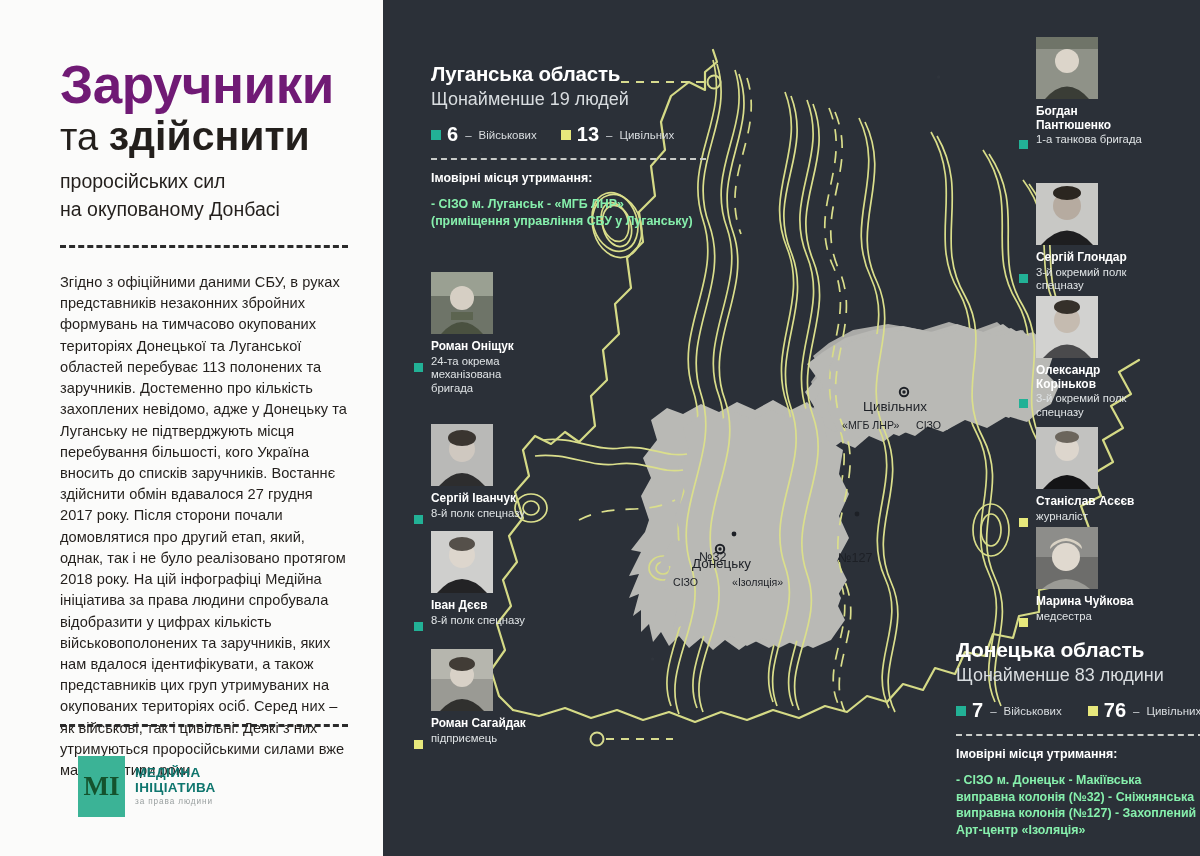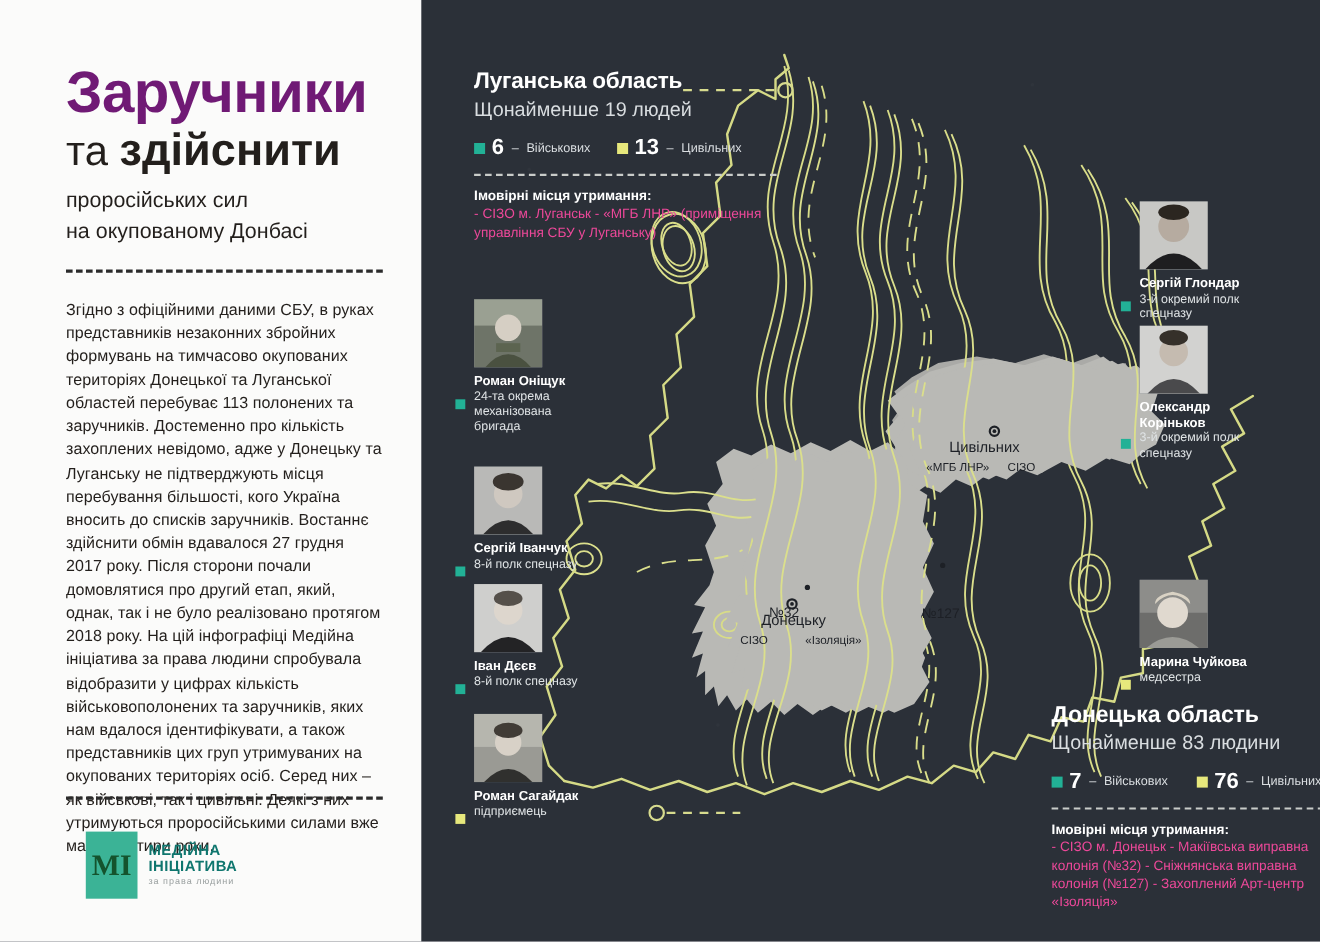--- a/index.html
+++ b/index.html
@@ -101,22 +101,22 @@
   .sw-civ{ background:#e7e87c; }
   .stat-num{ font-size:20px; font-weight:bold; color:#ffffff; }
   .stat-lbl{ font-size:11.5px; color:#d9dde0; }
   .stat-dash{ font-size:11.5px; color:#d9dde0; margin:0 1px; }
 
   .block-sep{
     height:0; border-top:2px dashed #c9ccc9; margin:12px 0 11px 0;
   }
   .places-title{ font-size:12.4px; font-weight:bold; color:#ffffff; }
   .places-list{
-    font-size:12.4px; color:#ec4899; line-height:1.35; margin-top:1px;
-    font-weight:400;
+    font-size:12.4px; color:#86efac; line-height:1.35; margin-top:11px;
+    font-weight:700;
   }
 
   
   #donetsk-block .region-title{ font-size:21px; }
   #donetsk-block .stats-row{ gap:26px; }
 
   
   .person{ position:absolute; z-index:6; }
   .ph{
     width:62px; height:62px; display:block;
@@ -758,20 +758,34 @@
           <rect width="62" height="30" fill="#b6b6ae"></rect>
           <circle cx="31" cy="26" r="12" fill="#d8d1c7"></circle>
           <path d="M9 62 Q31 38 53 62 Z" fill="#30302e"></path>
           <ellipse cx="31" cy="15" rx="13" ry="7" fill="#413c36"></ellipse>
         </svg>
     </span>
     <div class="p-name">Роман Сагайдак</div>
     <div class="p-role">підприємець</div>
   </div>
 
+  <div class="person" style="left:653px; top:37px;">
+    <span class="swatch sw-mil p-tag" style="top:103px;"></span>
+    <span class="ph">
+      <svg width="62" height="62" viewBox="0 0 62 62">
+          <rect width="62" height="62" fill="#8f9288"></rect>
+          <circle cx="31" cy="24" r="12" fill="#dcd5ca"></circle>
+          <path d="M9 62 Q31 37 53 62 Z" fill="#3a3d36"></path>
+          <rect x="0" y="0" width="62" height="12" fill="#6f7468"></rect>
+        </svg>
+    </span>
+    <div class="p-name">Богдан
+Пантюшенко</div>
+    <div class="p-role">1-а танкова бригада</div>
+  </div>
 
   <div class="person" style="left:653px; top:183px;">
     <span class="swatch sw-mil p-tag" style="top:91px;"></span>
     <span class="ph">
       <svg width="62" height="62" viewBox="0 0 62 62">
           <rect width="62" height="62" fill="#c8c8c5"></rect>
           <circle cx="31" cy="23" r="14" fill="#b6aba0"></circle>
           <path d="M5 62 Q31 33 57 62 Z" fill="#1e1e20"></path>
           <ellipse cx="31" cy="10" rx="14" ry="7" fill="#2b2620"></ellipse>
         </svg>
@@ -790,20 +804,33 @@
           <path d="M7 62 Q31 35 55 62 Z" fill="#4a4a4c"></path>
           <ellipse cx="31" cy="11" rx="13" ry="7" fill="#35302a"></ellipse>
         </svg>
     </span>
     <div class="p-name">Олександр
 Коріньков</div>
     <div class="p-role">3-й окремий полк
 спецназу</div>
   </div>
 
+  <div class="person" style="left:653px; top:427px;">
+    <span class="swatch sw-civ p-tag" style="top:91px;"></span>
+    <span class="ph">
+      <svg width="62" height="62" viewBox="0 0 62 62">
+          <rect width="62" height="62" fill="#c2c2c0"></rect>
+          <circle cx="31" cy="22" r="12" fill="#ddd6cd"></circle>
+          <path d="M7 62 Q31 34 55 62 Z" fill="#141416"></path>
+          <ellipse cx="31" cy="10" rx="12" ry="6" fill="#6b655c"></ellipse>
+        </svg>
+    </span>
+    <div class="p-name">Станіслав Асєєв</div>
+    <div class="p-role">журналіст</div>
+  </div>
 
   <div class="person" style="left:653px; top:527px;">
     <span class="swatch sw-civ p-tag" style="top:91px;"></span>
     <span class="ph">
       <svg width="62" height="62" viewBox="0 0 62 62">
           <rect width="62" height="62" fill="#6d6d6b"></rect>
           <path d="M0 0 H62 V30 H0 Z" fill="#8d8d8a"></path>
           <circle cx="30" cy="30" r="14" fill="#e0d9cf"></circle>
           <path d="M14 22 Q30 6 46 22 Q46 14 30 11 Q14 14 14 22Z" fill="#d9d2c4"></path>
           <path d="M6 62 Q30 42 54 62 Z" fill="#9b9b96"></path>

